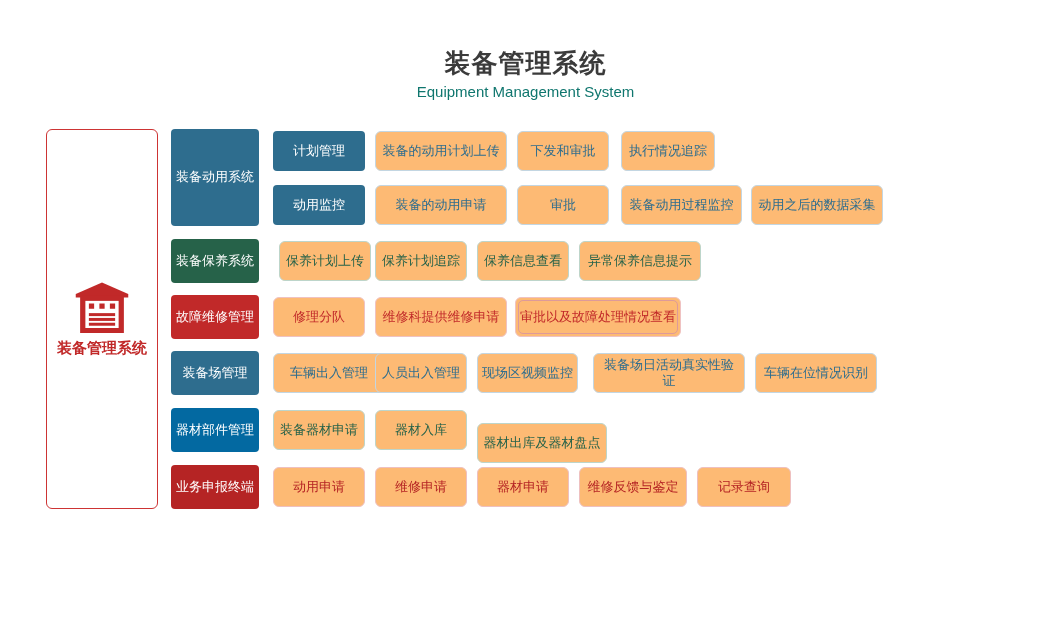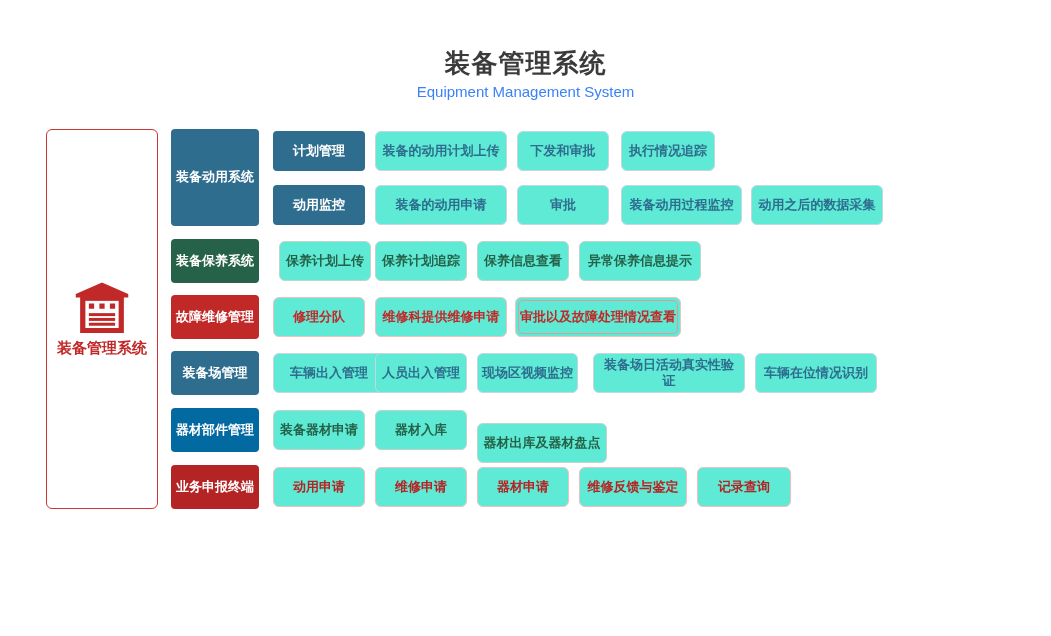--- a/index.html
+++ b/index.html
@@ -3,37 +3,37 @@
 <meta charset="utf-8">
 <style>
   html,body{margin:0;padding:0;background:#fff;}
   body{font-family:"Liberation Sans","DejaVu Sans",sans-serif;}
   .stage{position:relative;width:1051px;height:636px;background:#ffffff;overflow:hidden;}
 
   
   .title{position:absolute;left:0;top:46px;width:100%;text-align:center;
          font-size:26px;font-weight:bold;color:#3b3b3b;letter-spacing:1px;}
   .subtitle{position:absolute;left:0;top:83px;width:100%;text-align:center;
-         font-size:15px;color:#3b82f6;}
+         font-size:15px;color:#0f766e;}
 
   
   .node{position:absolute;display:flex;align-items:center;justify-content:center;
-        box-sizing:border-box;font-size:13px;font-weight:bold;text-align:center;
+        box-sizing:border-box;font-size:13px;font-weight:normal;text-align:center;
         line-height:1.25;padding:10px 4px;}
 
   
   .cat{border-radius:4px;color:#ffffff;}
   .bg-blue{background:#2e6d8e;}
   .bg-gdark{background:#266249;}
   .bg-green{background:#0369a1;}
   .bg-red{background:#c12929;}
   .bg-rdark{background:#b52424;}
 
   
-  .leaf{background:#5eead4;border:1px solid;border-radius:6px;}
+  .leaf{background:#fdba74;border:1px solid;border-radius:6px;}
   .lf-blue{color:#2e6d8e;border-color:#c3d6e2;}
   .lf-gdark{color:#266249;border-color:#bdd5ca;}
   .lf-red{color:#c12929;border-color:#efc2c2;}
   .lf-rdark{color:#b52424;border-color:#eec0c0;}
 
   
   .double{position:absolute;}
   .double::before{content:"";position:absolute;inset:2px;border:1px solid #dd9a9a;
         border-radius:5px;pointer-events:none;}
 

